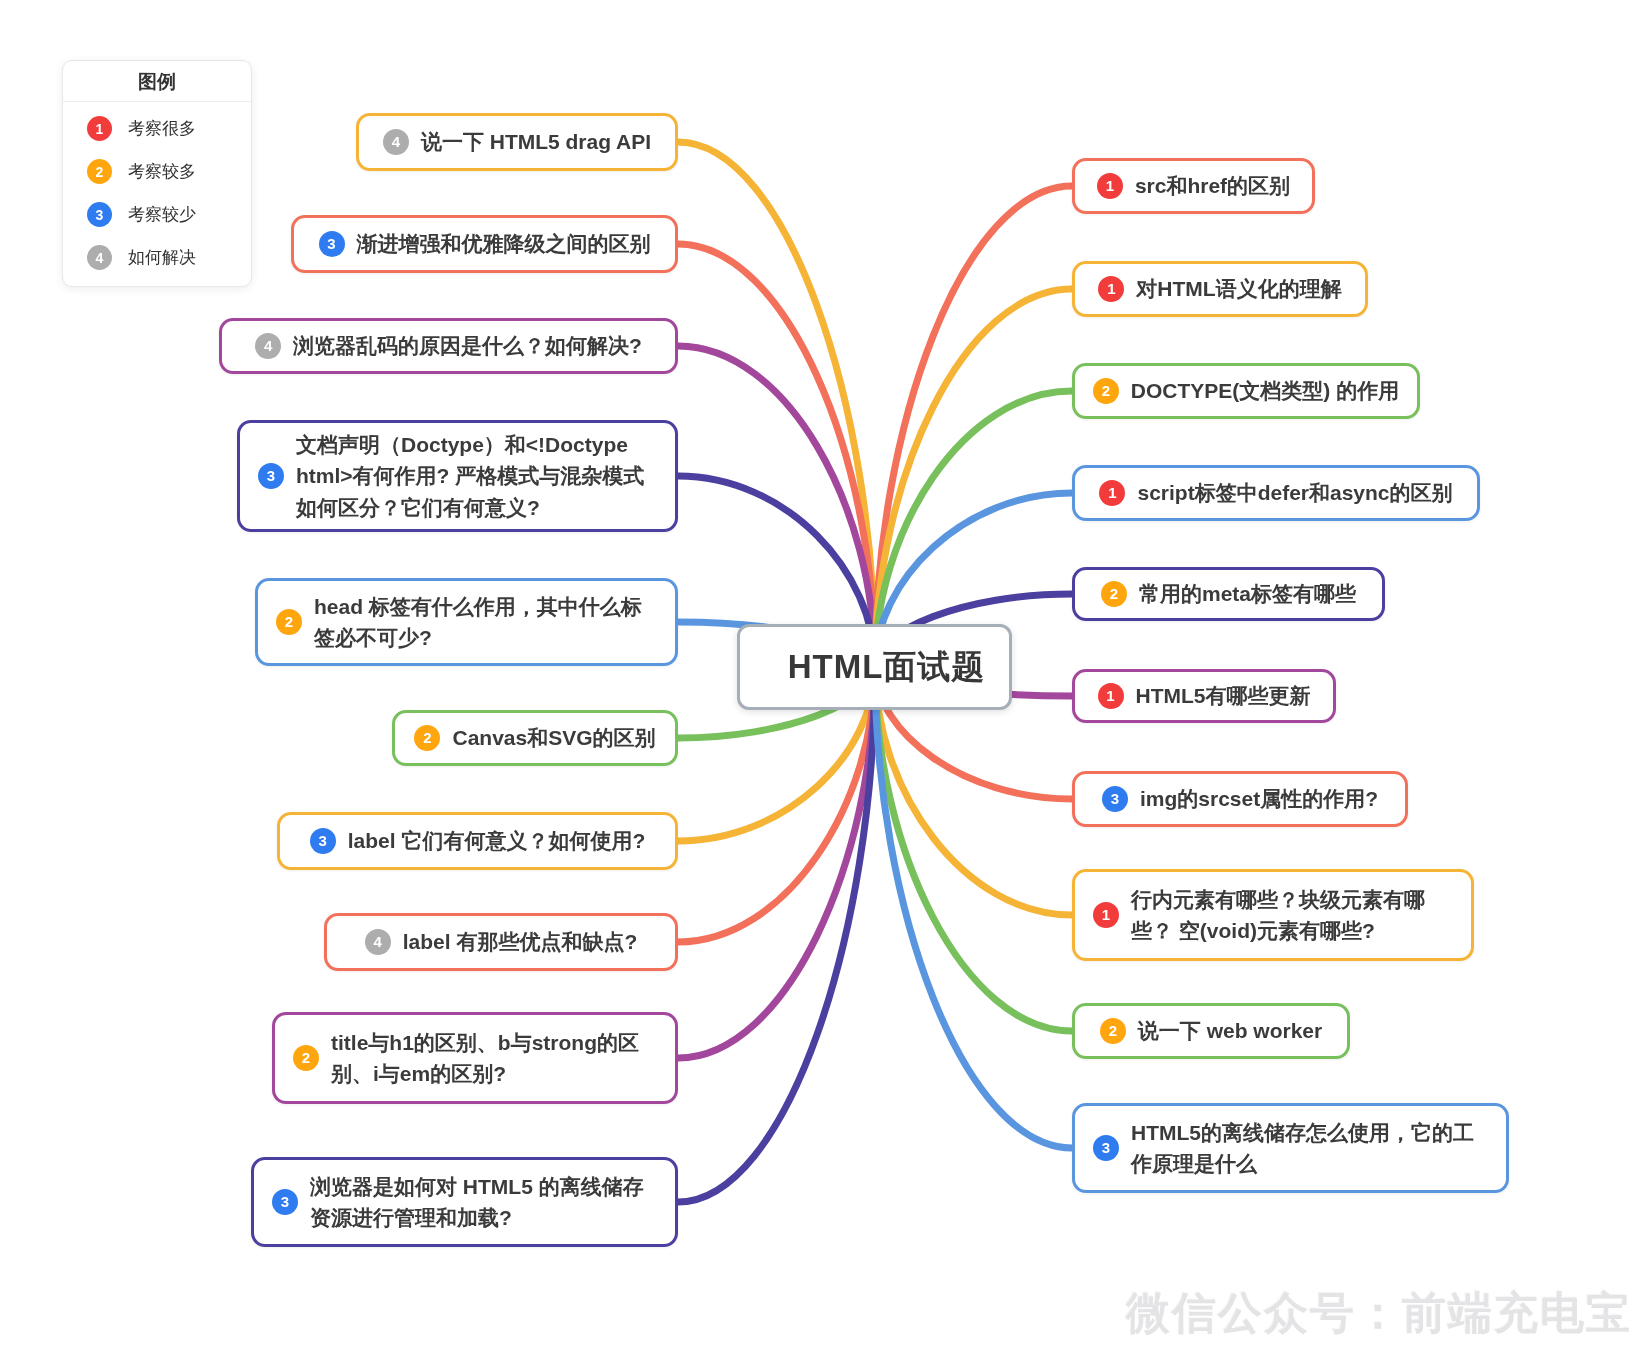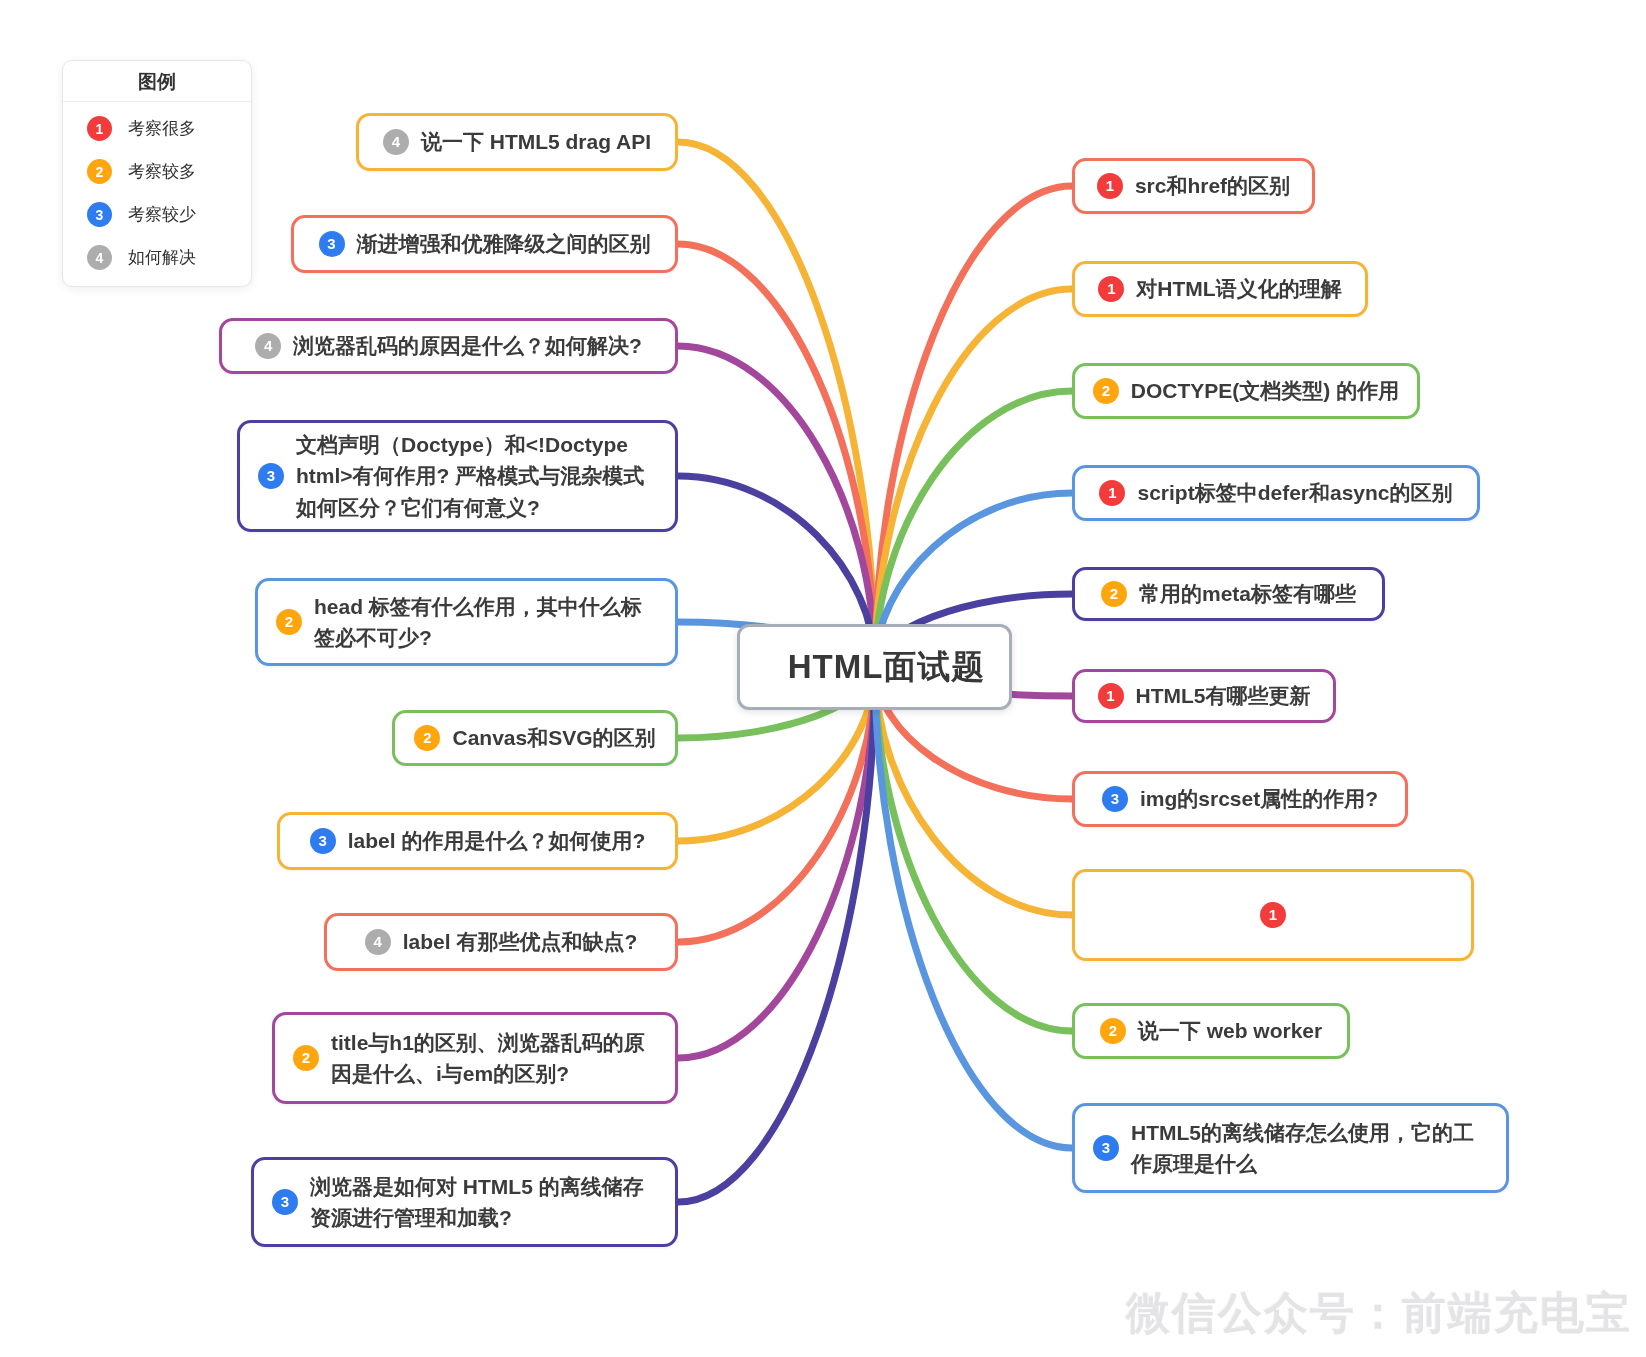--- a/index.html
+++ b/index.html
@@ -143,29 +143,29 @@
   <div class="node c-blue" style="left:255px;top:578px;width:423px;height:88px;">
     <span class="badge lv2">2</span>
     <span>head 标签有什么作用，其中什么标签必不可少?</span>
   </div>
   <div class="node one c-green" style="left:392px;top:710px;width:286px;height:56px;">
     <span class="badge lv2">2</span>
     <span>Canvas和SVG的区别</span>
   </div>
   <div class="node one c-yellow" style="left:277px;top:812px;width:401px;height:58px;">
     <span class="badge lv3">3</span>
-    <span>label 的作用是什么？如何使用?</span>
+    <span>label 它们有何意义？如何使用?</span>
   </div>
   <div class="node one c-red" style="left:324px;top:913px;width:354px;height:58px;">
     <span class="badge lv4">4</span>
     <span>label 有那些优点和缺点?</span>
   </div>
   <div class="node c-purple" style="left:272px;top:1012px;width:406px;height:92px;">
     <span class="badge lv2">2</span>
-    <span>title与h1的区别、浏览器乱码的原因是什么、i与em的区别?</span>
+    <span>title与h1的区别、b与strong的区别、i与em的区别?</span>
   </div>
   <div class="node c-indigo" style="left:251px;top:1157px;width:427px;height:90px;">
     <span class="badge lv3">3</span>
     <span>浏览器是如何对 HTML5 的离线储存资源进行管理和加载?</span>
   </div>
 
   <div class="node one c-red" style="left:1072px;top:158px;width:243px;height:56px;">
     <span class="badge lv1">1</span>
     <span>src和href的区别</span>
   </div>
@@ -188,20 +188,21 @@
   <div class="node one c-purple" style="left:1072px;top:669px;width:264px;height:54px;">
     <span class="badge lv1">1</span>
     <span>HTML5有哪些更新</span>
   </div>
   <div class="node one c-red" style="left:1072px;top:771px;width:336px;height:56px;">
     <span class="badge lv3">3</span>
     <span>img的srcset属性的作用?</span>
   </div>
   <div class="node c-yellow" style="left:1072px;top:869px;width:402px;height:92px;">
     <span class="badge lv1">1</span>
+    <span>行内元素有哪些？块级元素有哪些？ 空(void)元素有哪些?</span>
   </div>
   <div class="node one c-green" style="left:1072px;top:1003px;width:278px;height:56px;">
     <span class="badge lv2">2</span>
     <span>说一下 web worker</span>
   </div>
   <div class="node c-blue" style="left:1072px;top:1103px;width:437px;height:90px;">
     <span class="badge lv3">3</span>
     <span>HTML5的离线储存怎么使用，它的工作原理是什么</span>
   </div>
 

